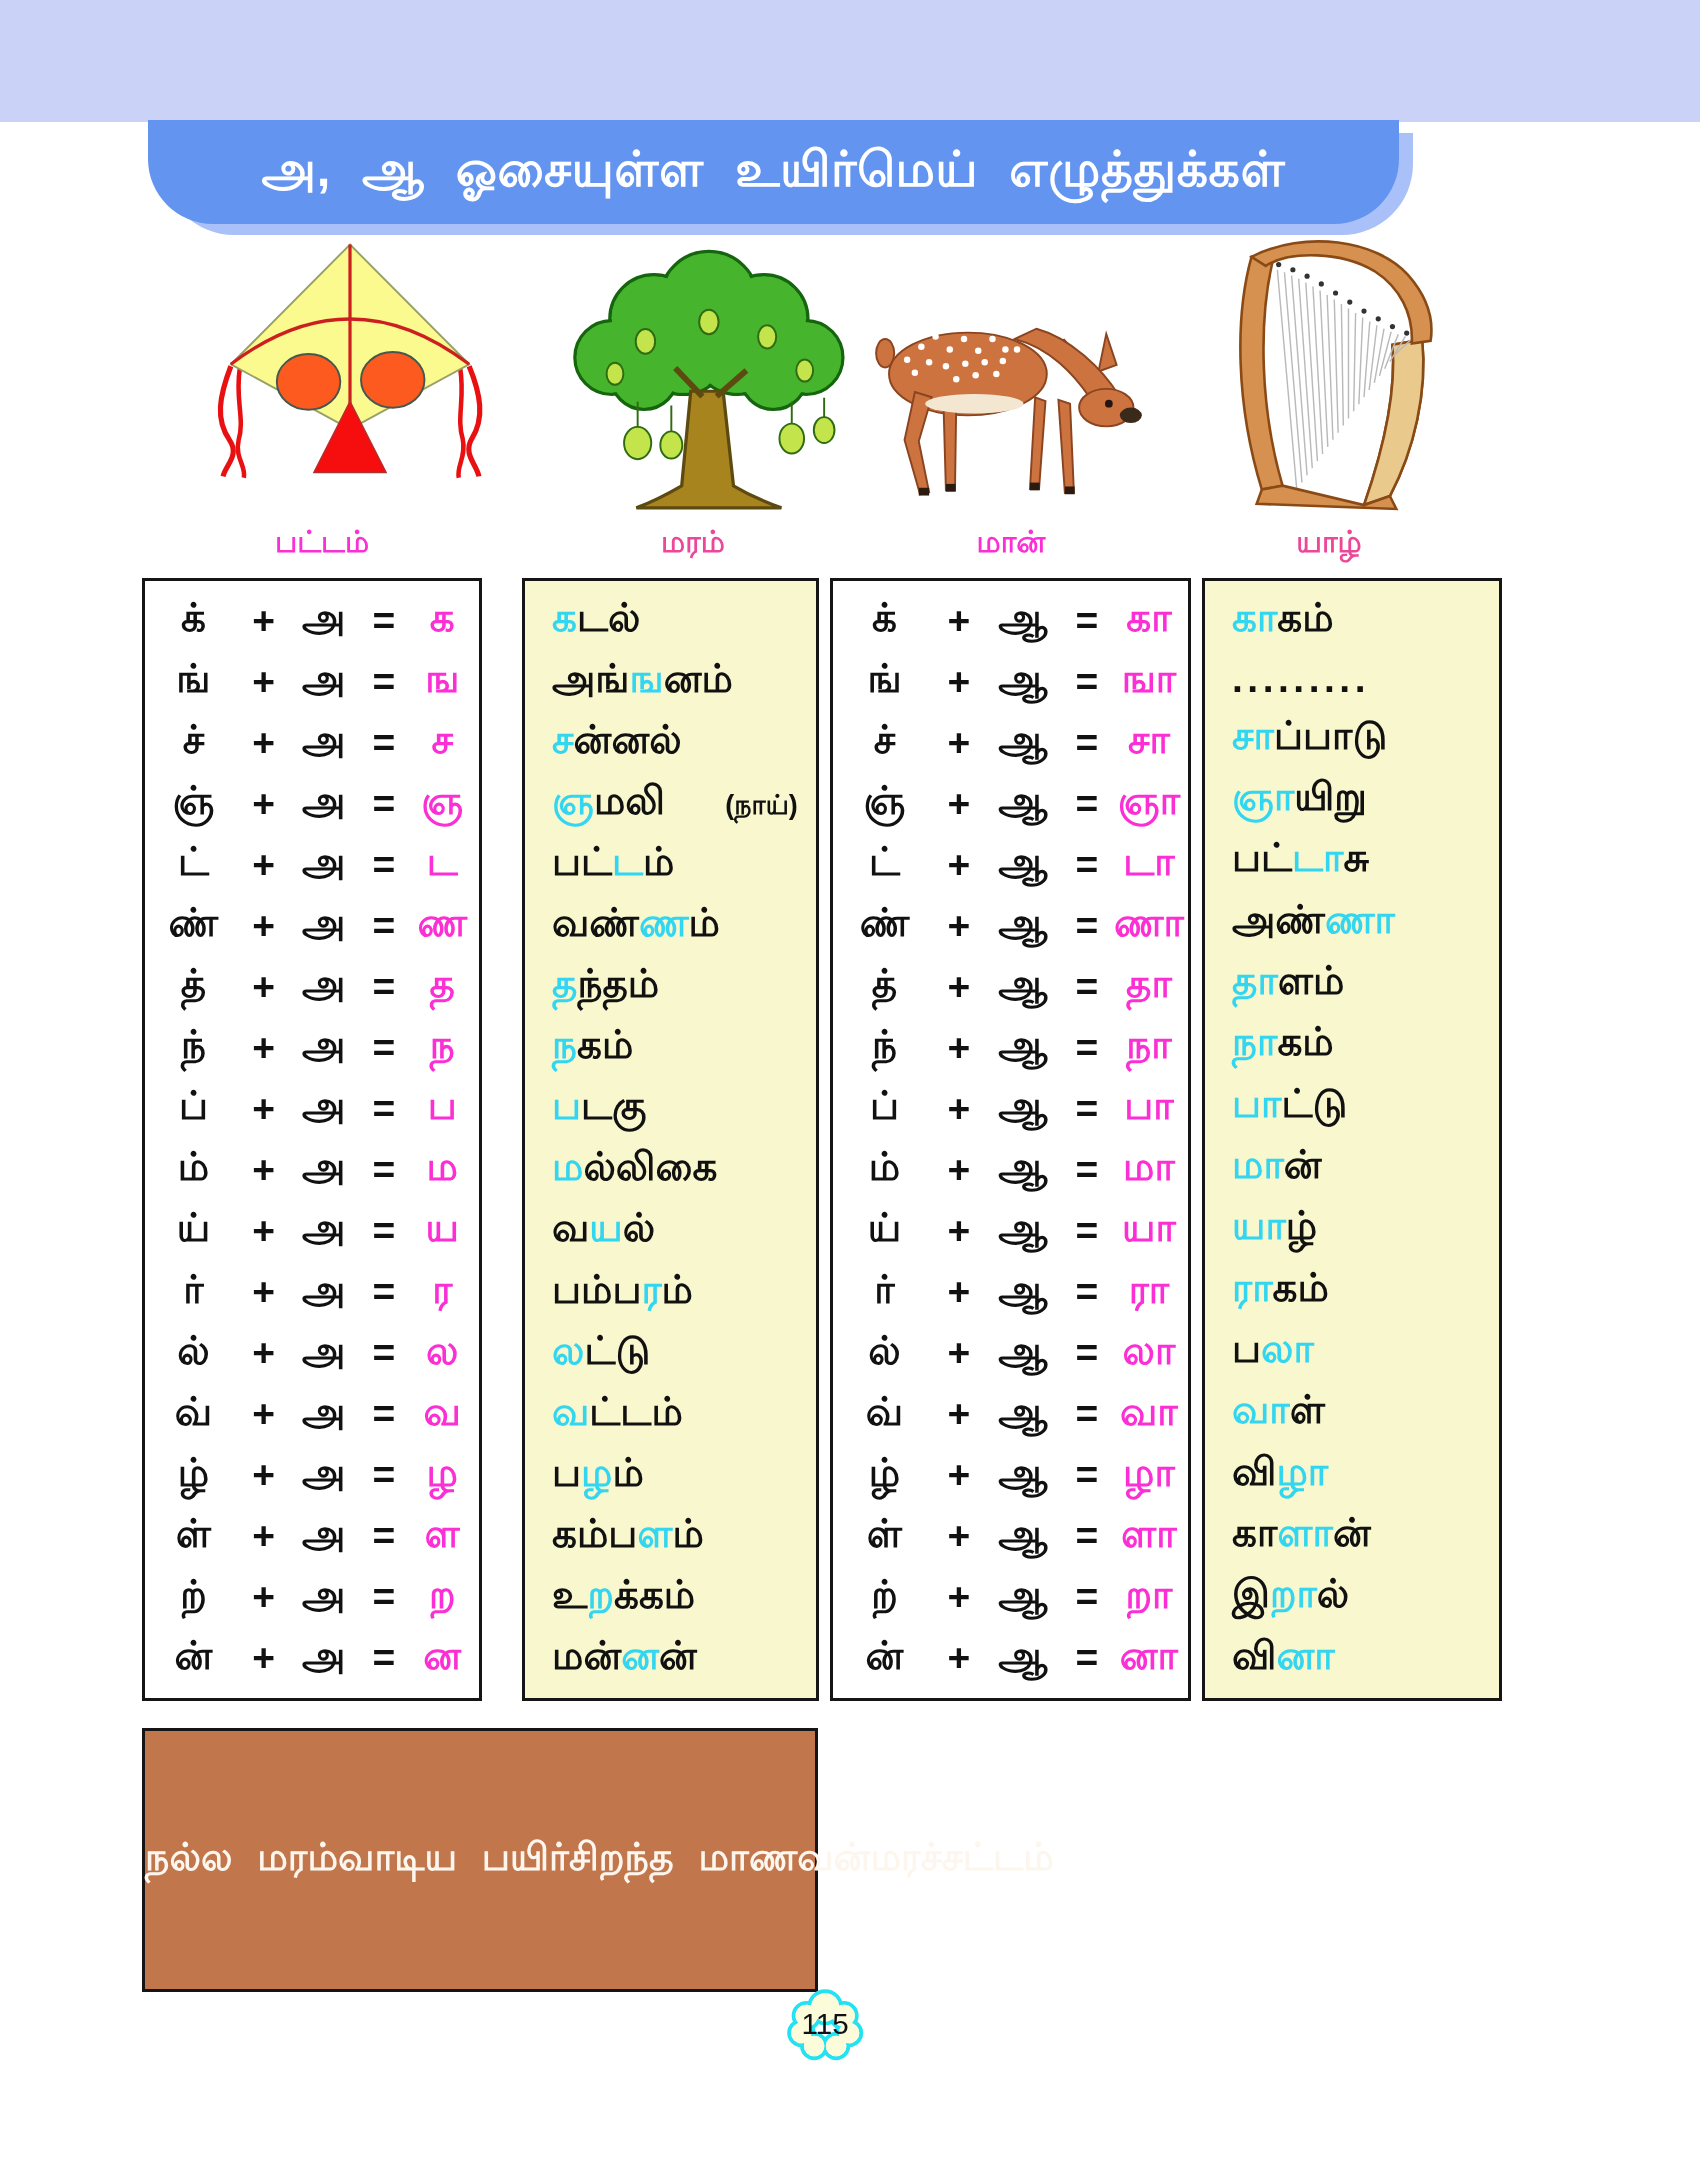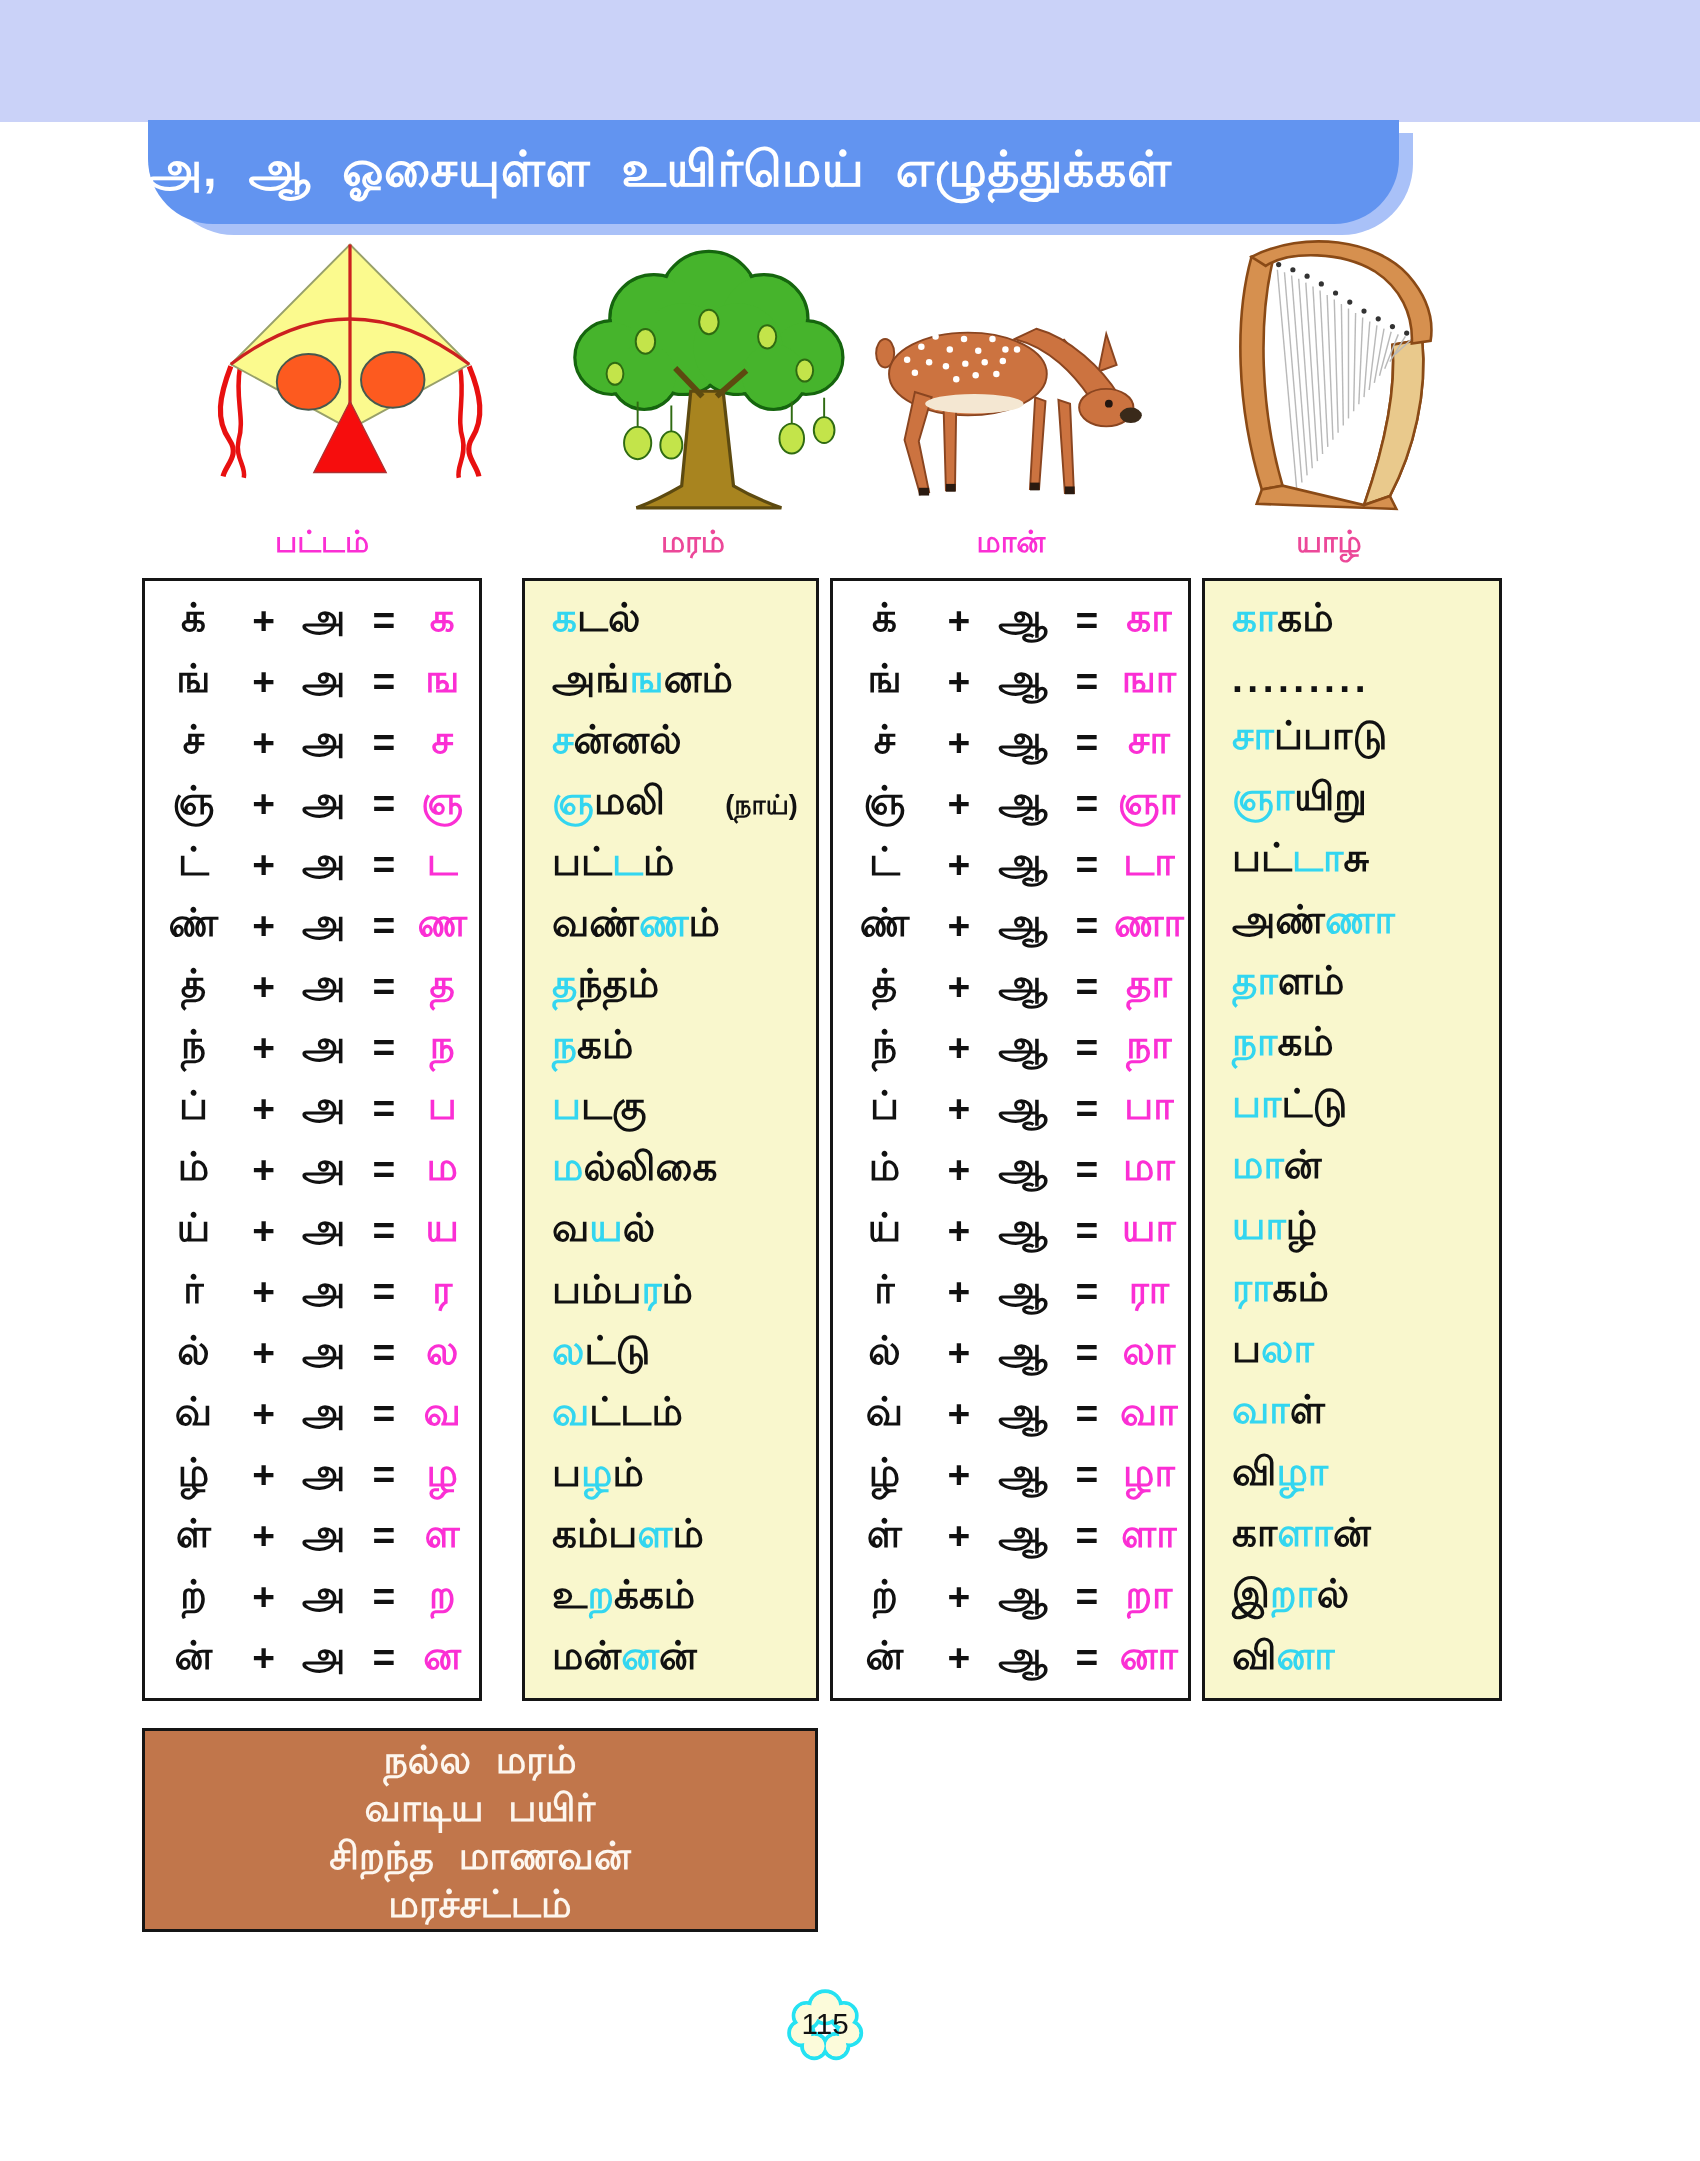--- a/index.html
+++ b/index.html
@@ -4,21 +4,21 @@
 <style>
   html,body{margin:0;padding:0;background:#ffffff;}
   .page{position:relative;width:1700px;height:2161px;background:#ffffff;overflow:hidden;
         font-family:"Liberation Sans","DejaVu Sans",sans-serif;}
   
   .top-band{position:absolute;left:0;top:0;width:1700px;height:122px;background:#cad2f8;}
   
   .title-shadow{position:absolute;left:163px;top:133px;width:1250px;height:102px;
                 background:#a9c1f8;border-radius:0 0 71px 71px;}
   .title-bar{position:absolute;left:148px;top:120px;width:1251px;height:104px;background:#6294f0;
-             border-radius:0 0 65px 65px;display:flex;align-items:center;}
+             border-radius:0 0 65px 65px;display:flex;align-items:center;justify-content:center;}
   .title-bar span{color:#ffffff;font-size:49px;font-weight:bold;word-spacing:17px;letter-spacing:0.6px;}
   
   .pic-label{position:absolute;top:514px;height:56px;line-height:56px;transform:translateX(-50%);
              font-size:30px;font-weight:bold;white-space:nowrap;}
   .magenta{color:#fb2fd4;}
   .cyan{color:#ec4899;}
   
   .tbox{position:absolute;top:578px;height:1123px;border:3.2px solid #151515;box-sizing:border-box;
         display:flex;flex-direction:column;justify-content:space-around;padding:9px 0;}
   .eqbox{background:#ffffff;}
@@ -30,22 +30,22 @@
   .eq-row{display:grid;grid-template-columns:29% 13% 23% 13% 22%;align-items:center;
           font-size:39px;font-weight:bold;color:#111;}
   .eq-row span{text-align:center;}
   .eq-row .res{color:#fb2fd4;}
   .word-row{display:flex;align-items:center;font-size:39px;font-weight:bold;color:#111;
             padding-left:27px;padding-right:13px;white-space:nowrap;}
   .word-row .hl{color:#33d6f0;}
   .word-row .note{font-size:27px;margin-left:auto;padding-right:5.2px;margin-top:6px;}
   .word-row.dots{letter-spacing:4.5px;}
   
-  .brownbox{position:absolute;top:1728px;height:204px;background:#c1764b;border:3.2px solid #151515;
-            box-sizing:border-box;display:flex;flex-direction:column;justify-content:space-around;
+  .brownbox{position:absolute;top:1728px;height:264px;background:#c1764b;border:3.2px solid #151515;
+            box-sizing:border-box;display:flex;flex-direction:row;justify-content:space-around;
             align-items:center;padding:7.8px 0;}
   #brown-left{left:142px;width:676px;}
   #brown-right{left:830px;width:672px;}
   .brown-line{color:#fdf6ee;font-size:38px;font-weight:bold;word-spacing:14.2px;white-space:nowrap;}
   
   .art{position:absolute;}
 </style>
 </head>
 <body>
 

